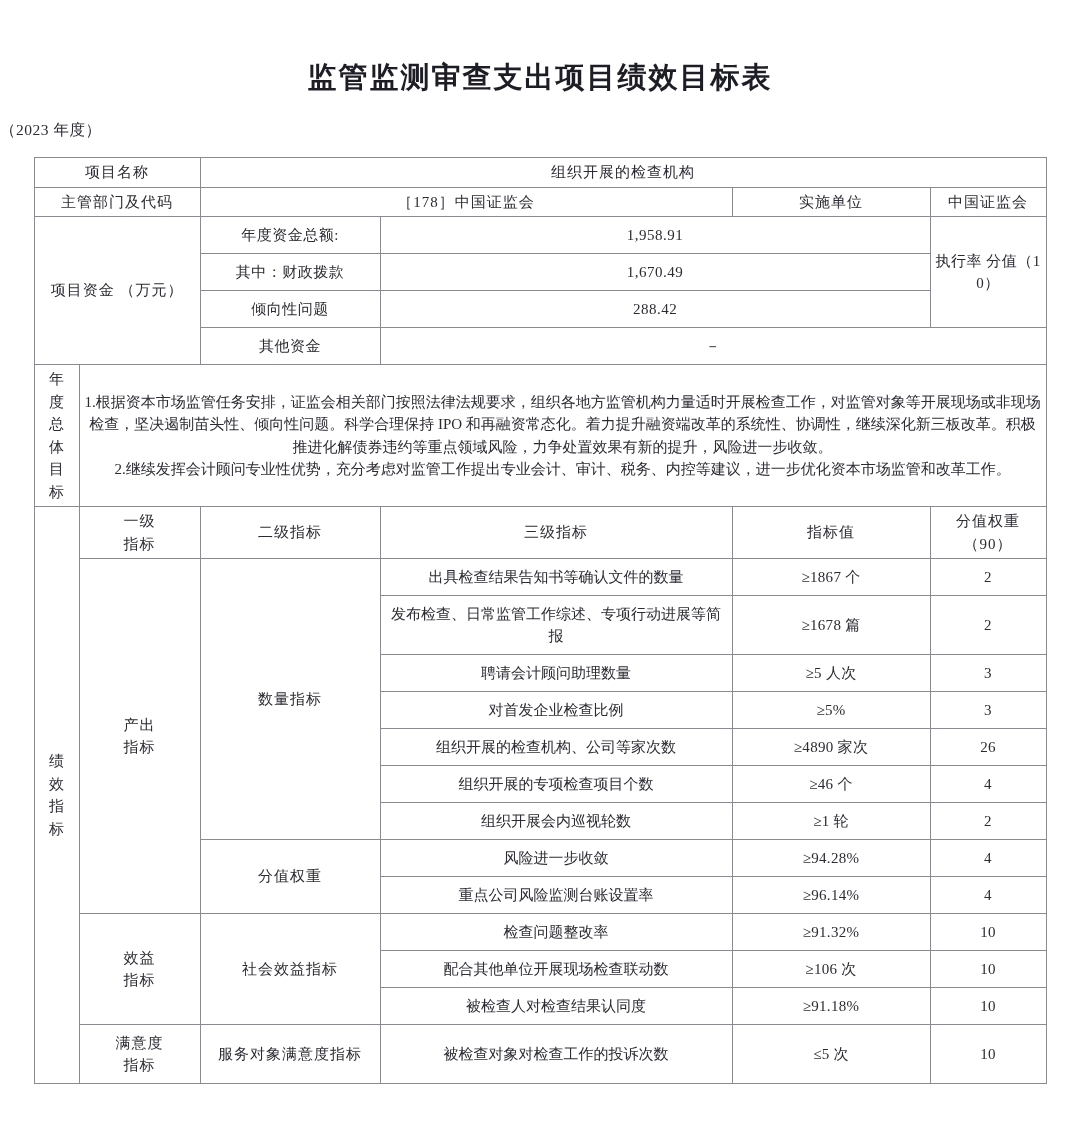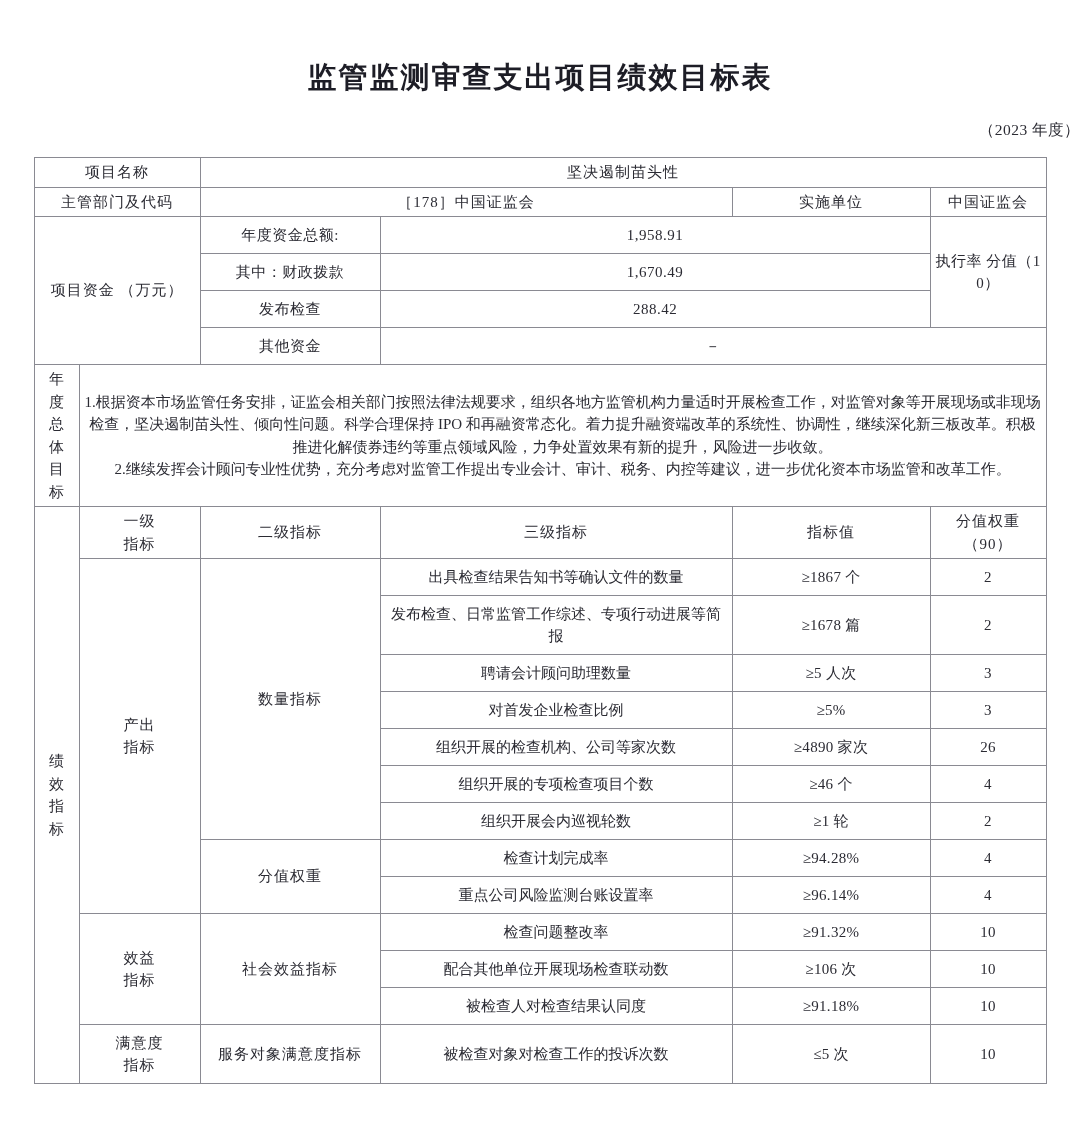--- a/index.html
+++ b/index.html
@@ -24,21 +24,21 @@
   .doc-title {
     text-align: center;
     font-size: 29px;
     font-weight: bold;
     letter-spacing: 2px;
     color: #1d1d26;
     padding-top: 58px;
     font-family: "Liberation Serif", "DejaVu Serif", serif;
   }
   .doc-subtitle {
-    text-align: right;
+    text-align: left;
     font-size: 15.5px;
     color: #2b2b33;
     padding-top: 22px;
     padding-bottom: 16px;
     letter-spacing: 0.5px;
   }
   table.main {
     border-collapse: collapse;
     width: 1012px;
     margin: 0 auto;
@@ -136,21 +136,21 @@
       <col style="width:121px">
       <col style="width:180px">
       <col style="width:352px">
       <col style="width:198px">
       <col style="width:116px">
     </colgroup>
     <tbody>
 
       <tr>
         <td colspan="2" class="lbl">项目名称</td>
-        <td colspan="4" class="lbl">坚决遏制苗头性</td>
+        <td colspan="4" class="lbl">组织开展的检查机构</td>
       </tr>
 
       <tr>
         <td colspan="2" class="lbl">主管部门及代码</td>
         <td colspan="2" class="lbl">［178］中国证监会</td>
         <td class="lbl">实施单位</td>
         <td class="lbl">中国证监会</td>
       </tr>
 
       <tr class="row-h">
@@ -165,21 +165,21 @@
           <span>分值（10）</span>
         </td>
       </tr>
 
       <tr class="row-h">
         <td class="money-label-right">其中：财政拨款</td>
         <td colspan="2" class="money-val">1,670.49</td>
       </tr>
 
       <tr class="row-h">
-        <td class="money-label-right">发布检查</td>
+        <td class="money-label-right">倾向性问题</td>
         <td colspan="2" class="money-val">288.42</td>
       </tr>
 
       <tr class="row-h">
         <td class="money-label-right">其他资金</td>
         <td colspan="3" class="money-val">－</td>
       </tr>
 
       <tr>
         <td class="vert">
@@ -258,21 +258,21 @@
       </tr>
 
       <tr class="row-h">
         <td class="ind-name">组织开展会内巡视轮数</td>
         <td class="ind-val">≥1 轮</td>
         <td class="ind-w">2</td>
       </tr>
 
       <tr class="row-h">
         <td rowspan="2" class="lbl">分值权重</td>
-        <td class="ind-name">检查计划完成率</td>
+        <td class="ind-name">风险进一步收敛</td>
         <td class="ind-val">≥94.28%</td>
         <td class="ind-w">4</td>
       </tr>
 
       <tr class="row-h">
         <td class="ind-name">重点公司风险监测台账设置率</td>
         <td class="ind-val">≥96.14%</td>
         <td class="ind-w">4</td>
       </tr>
 

